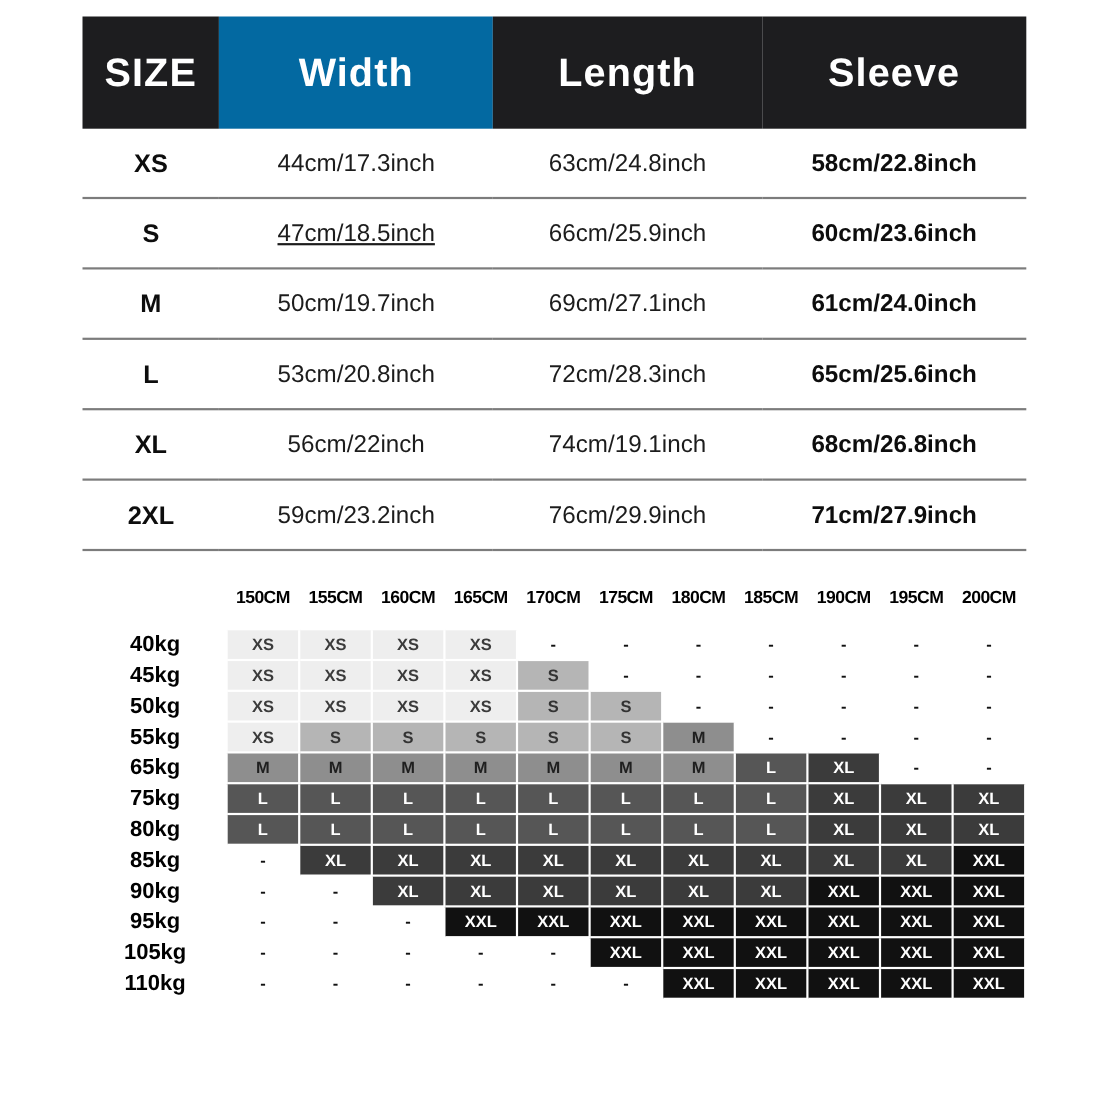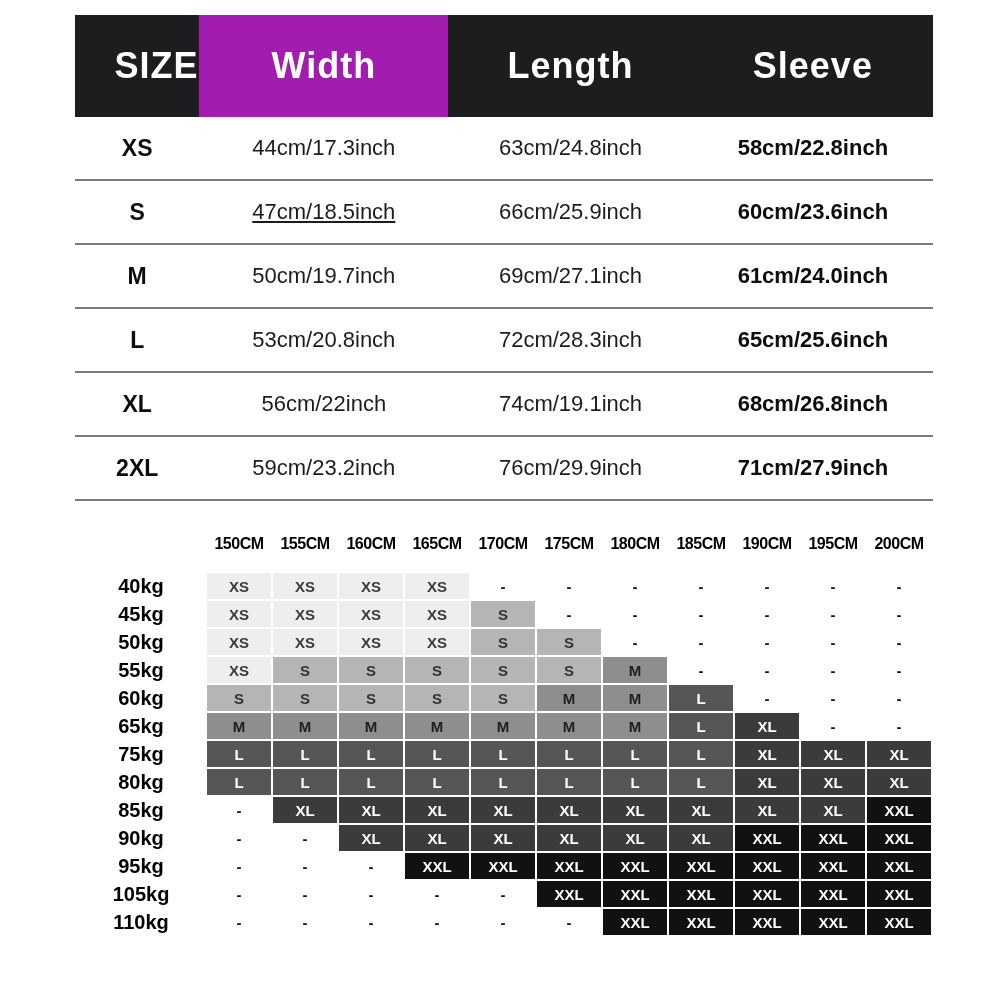--- a/index.html
+++ b/index.html
@@ -22,21 +22,21 @@
   }
   .size-table thead th {
     height: 100px;
     color: #ffffff;
     font-size: 36px;
     font-weight: 600;
     letter-spacing: 1px;
     text-align: center;
     vertical-align: middle;
   }
-  .size-table thead th.col-size { text-align: right; padding-left: 0; }
+  .size-table thead th.col-size { text-align: left; padding-left: 20px; }
   .size-table tbody td {
     height: 60px;
     border-bottom: 2px solid #7c7c7c;
     text-align: center;
     vertical-align: middle;
     font-size: 22px;
     color: #1c1c1c;
   }
   .size-table tbody td.col-size   { font-weight: 700; font-size: 23px; color: #0d0d0d; }
   .size-table tbody td.col-sleeve { font-weight: 700; color: #0d0d0d; }
@@ -88,21 +88,21 @@
   <table class="size-table">
     <colgroup>
       <col style="width:14.5%">
         <col style="width:29%">
         <col style="width:28.5%">
         <col style="width:28%">
     </colgroup>
     <thead>
       <tr>
         <th class="col-size" style="background: rgb(29, 29, 31); color: rgb(255, 255, 255);">SIZE</th>
-        <th style="background: #a21caf; color: rgb(255, 255, 255);">Width</th>
+        <th style="background: #0369a1; color: rgb(255, 255, 255);">Width</th>
         <th style="background: rgb(29, 29, 31); color: rgb(255, 255, 255);">Length</th>
         <th style="background: rgb(29, 29, 31); color: rgb(255, 255, 255);">Sleeve</th>
       </tr>
     </thead>
     <tbody>
         <tr>
           <td class="col-size" style="border-bottom-color: rgb(124, 124, 124);">XS</td>
           <td class="col-width" style="border-bottom-color: rgb(124, 124, 124);">44cm/17.3inch</td>
           <td class="col-length" style="border-bottom-color: rgb(124, 124, 124);">63cm/24.8inch</td>
           <td class="col-sleeve" style="border-bottom-color: rgb(124, 124, 124);">58cm/22.8inch</td>
@@ -222,34 +222,20 @@
           <td style="background: rgb(181, 181, 181); color: rgb(51, 51, 51);">S</td>
           <td style="background: rgb(181, 181, 181); color: rgb(51, 51, 51);">S</td>
           <td style="background: rgb(181, 181, 181); color: rgb(51, 51, 51);">S</td>
           <td style="background: rgb(142, 142, 142); color: rgb(31, 31, 31);">M</td>
           <td style="background: rgb(255, 255, 255); color: rgb(17, 17, 17);">-</td>
           <td style="background: rgb(255, 255, 255); color: rgb(17, 17, 17);">-</td>
           <td style="background: rgb(255, 255, 255); color: rgb(17, 17, 17);">-</td>
           <td style="background: rgb(255, 255, 255); color: rgb(17, 17, 17);">-</td>
         </tr>
         <tr>
-          <th>60kg</th>
-          <td style="background: rgb(181, 181, 181); color: rgb(51, 51, 51);">S</td>
-          <td style="background: rgb(181, 181, 181); color: rgb(51, 51, 51);">S</td>
-          <td style="background: rgb(181, 181, 181); color: rgb(51, 51, 51);">S</td>
-          <td style="background: rgb(181, 181, 181); color: rgb(51, 51, 51);">S</td>
-          <td style="background: rgb(181, 181, 181); color: rgb(51, 51, 51);">S</td>
-          <td style="background: rgb(142, 142, 142); color: rgb(31, 31, 31);">M</td>
-          <td style="background: rgb(142, 142, 142); color: rgb(31, 31, 31);">M</td>
-          <td style="background: rgb(86, 86, 86); color: rgb(255, 255, 255);">L</td>
-          <td style="background: rgb(255, 255, 255); color: rgb(17, 17, 17);">-</td>
-          <td style="background: rgb(255, 255, 255); color: rgb(17, 17, 17);">-</td>
-          <td style="background: rgb(255, 255, 255); color: rgb(17, 17, 17);">-</td>
-        </tr>
-        <tr>
           <th>65kg</th>
           <td style="background: rgb(142, 142, 142); color: rgb(31, 31, 31);">M</td>
           <td style="background: rgb(142, 142, 142); color: rgb(31, 31, 31);">M</td>
           <td style="background: rgb(142, 142, 142); color: rgb(31, 31, 31);">M</td>
           <td style="background: rgb(142, 142, 142); color: rgb(31, 31, 31);">M</td>
           <td style="background: rgb(142, 142, 142); color: rgb(31, 31, 31);">M</td>
           <td style="background: rgb(142, 142, 142); color: rgb(31, 31, 31);">M</td>
           <td style="background: rgb(142, 142, 142); color: rgb(31, 31, 31);">M</td>
           <td style="background: rgb(86, 86, 86); color: rgb(255, 255, 255);">L</td>
           <td style="background: rgb(59, 59, 59); color: rgb(255, 255, 255);">XL</td>

